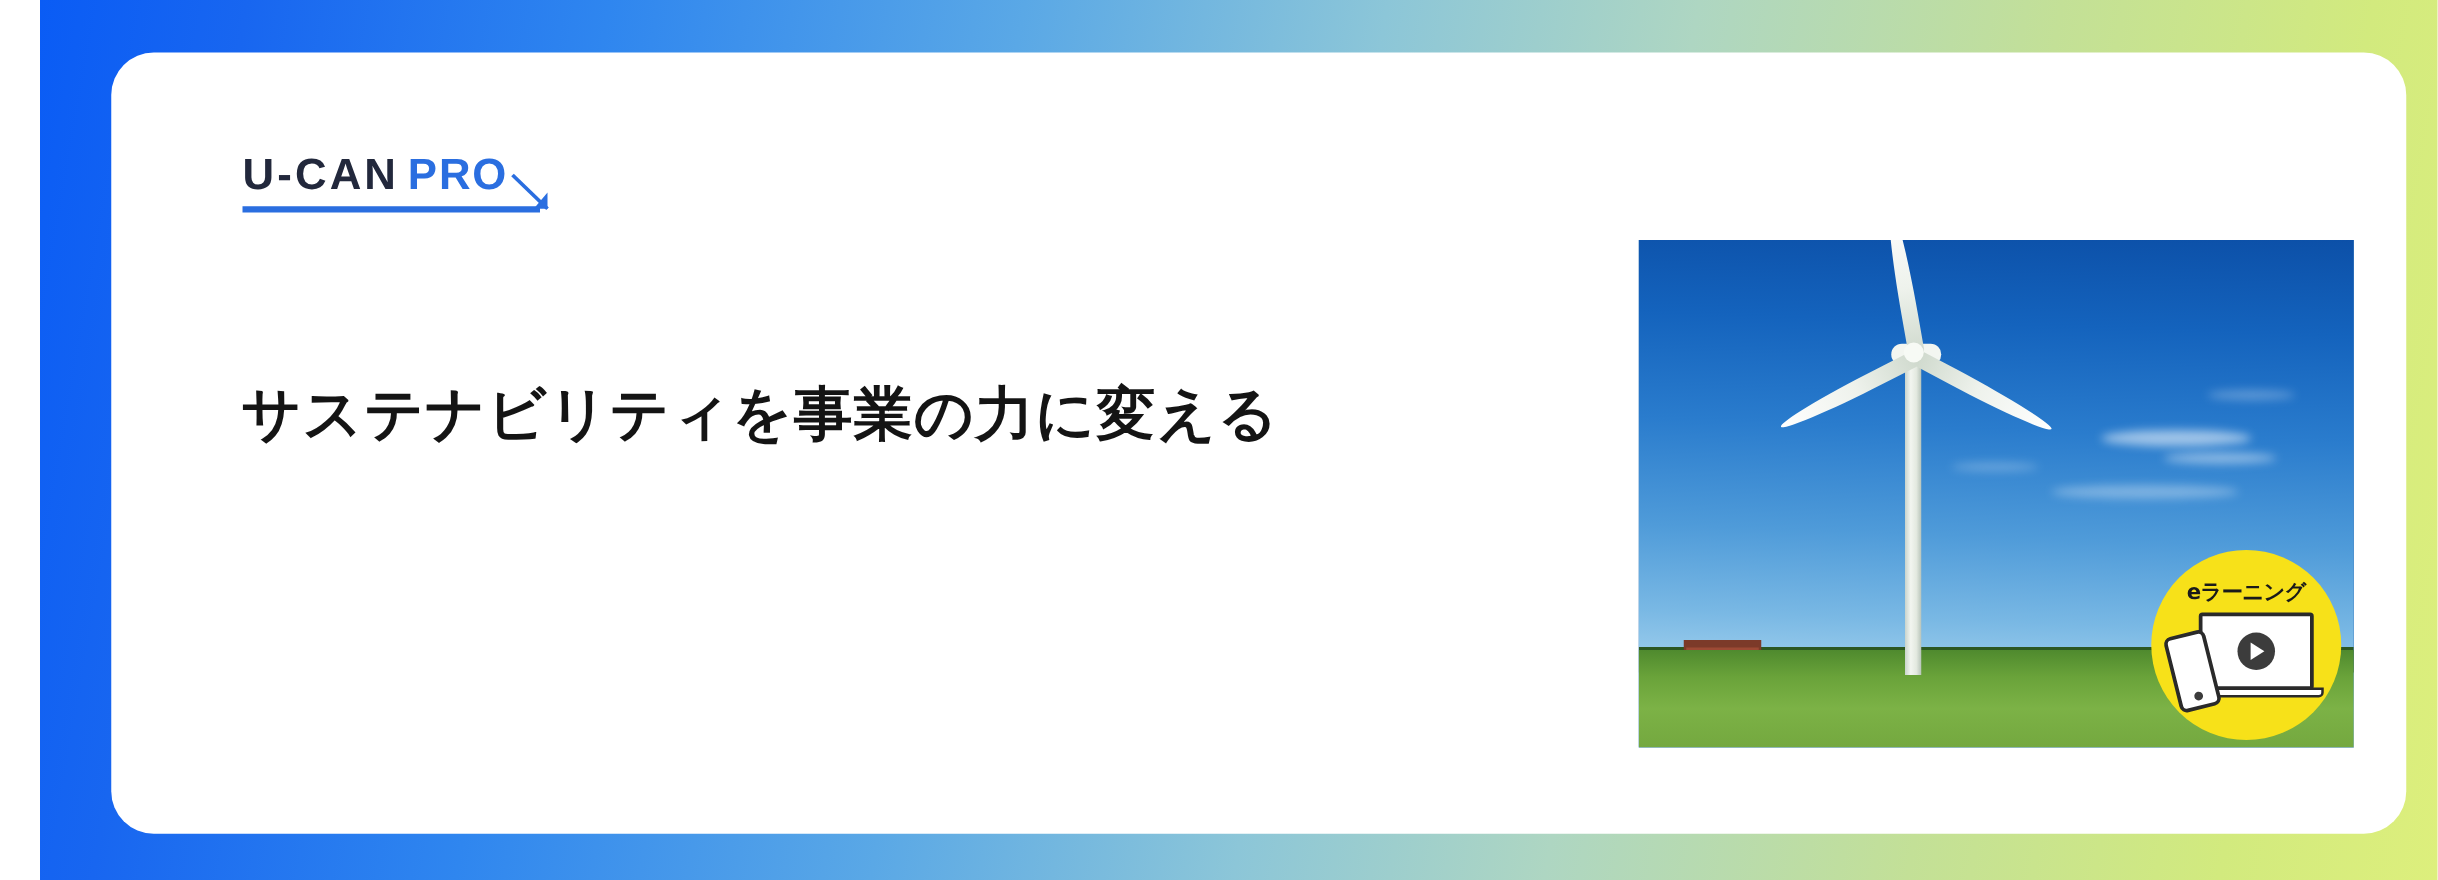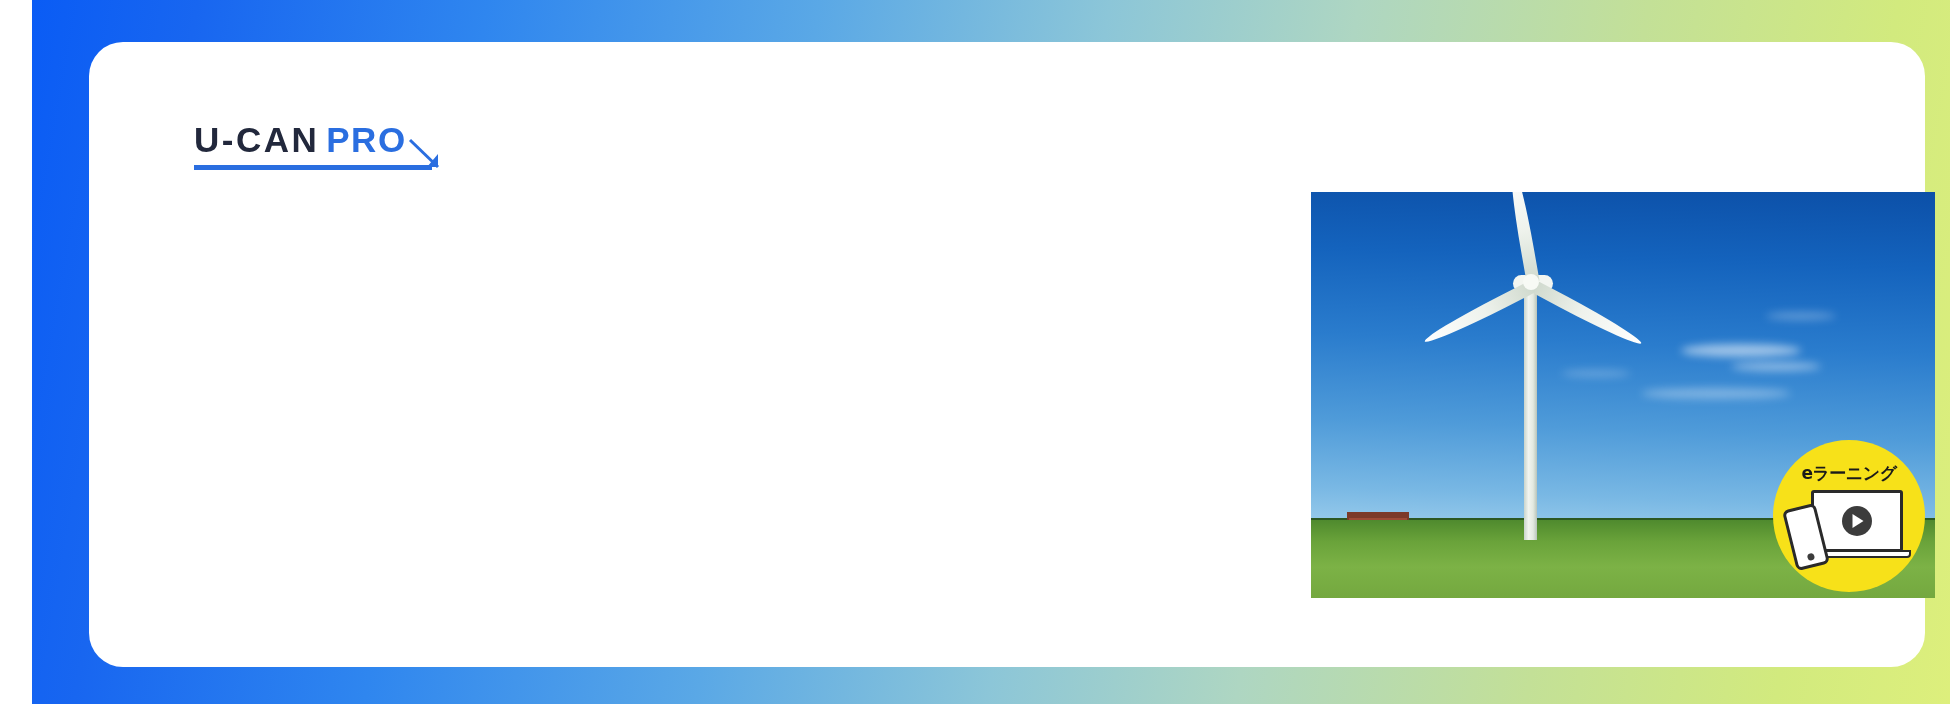--- a/index.html
+++ b/index.html
@@ -103,21 +103,21 @@
     white-space: nowrap;
     font-family: "DejaVu Sans", "Liberation Sans", sans-serif;
   }
   .headline-suffix { font-size: 44px; margin-left: 14px; }
 
   
   #photo {
     position: absolute;
     left: 1222px;
     top: 150px;
-    width: 624px;
+    width: 572px;
     height: 406px;
     overflow: hidden;
     background: #0f5fb0;
   }
   #sky {
     position: absolute;
     inset: 0;
     background: linear-gradient(182deg,
         #0c50a8 0%,
         #1463bd 18%,
@@ -318,20 +318,21 @@
       <div id="logo-underline"></div>
       <div id="logo-arrow">
         <svg width="34" height="33" viewBox="0 0 34 33">
           <path d="M2 2 L30 29" stroke="#2a6ee0" stroke-width="3" fill="none"></path>
           <path d="M30 29 L30 16 L19 29 Z" fill="#2a6ee0"></path>
         </svg>
       </div>
     </div>
 
     <div id="headline-block">
+      <div class="headline-line-1">サステナビリティを事業の力に変える</div>
     </div>
 
     <div id="photo">
       <div id="sky"></div>
       <div class="cloud" id="cloud-1"></div>
       <div class="cloud" id="cloud-2"></div>
       <div class="cloud" id="cloud-3"></div>
       <div class="cloud" id="cloud-4"></div>
       <div class="cloud" id="cloud-5"></div>
 

